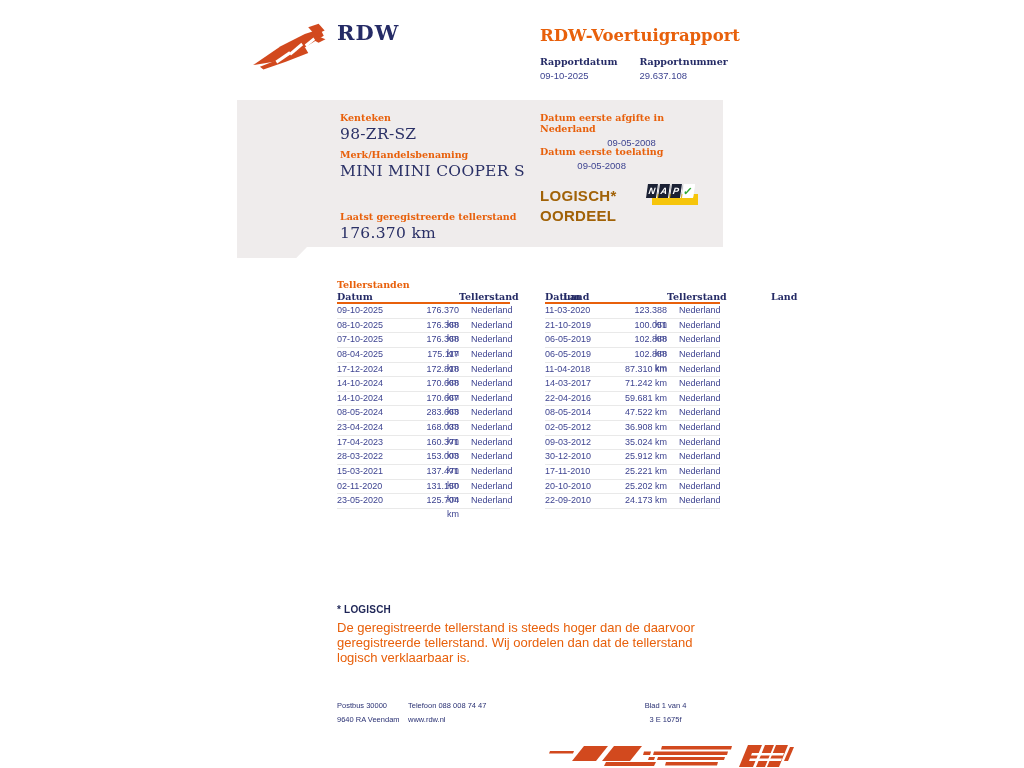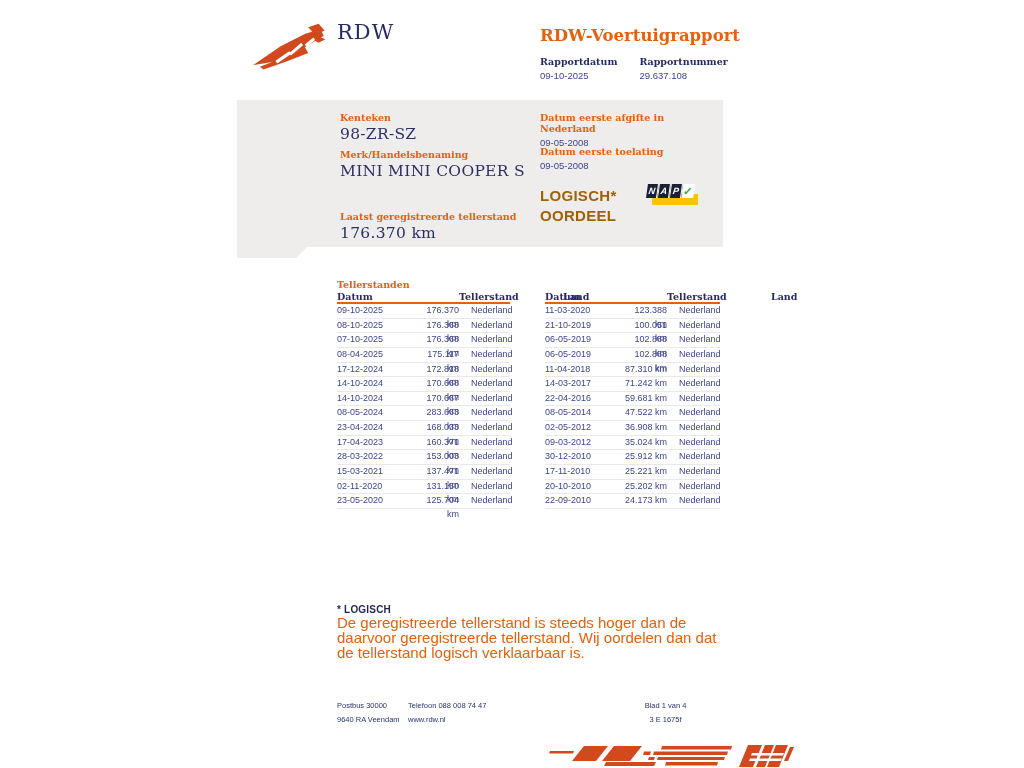--- a/index.html
+++ b/index.html
@@ -15,21 +15,21 @@
   *{margin:0;padding:0;box-sizing:border-box;}
   html,body{background:#fff;}
   .page{
     position:relative;width:1024px;height:768px;background:#fff;overflow:hidden;
     font-family:"Liberation Sans",sans-serif;color:var(--navy-body);
   }
   
   .logo-icon{position:absolute;left:250px;top:22px;}
   .wordmark{
     position:absolute;left:337px;top:20px;
-    font-family:"DejaVu Serif",serif;font-weight:normal;font-size:21px;
+    font-family:"DejaVu Serif",serif;font-weight:bold;font-size:21px;
     color:var(--navy);letter-spacing:1px;
   }
   .report-title{
     position:absolute;left:540px;top:26px;
     font-family:"DejaVu Serif",serif;font-weight:bold;font-size:16.5px;
     color:var(--orange);
   }
   .report-meta{position:absolute;left:540px;top:56px;display:flex;gap:22px;}
   .meta-label{
     font-family:"DejaVu Serif",serif;font-weight:bold;font-size:9.5px;color:var(--navy);
@@ -43,21 +43,21 @@
   }
   .fld{position:absolute;}
   .fld-label{
     font-family:"DejaVu Serif",serif;font-weight:bold;font-size:9.5px;
     color:var(--orange);
   }
   .fld-big{
     font-family:"DejaVu Serif",serif;font-size:15.5px;color:#2A3066;
     margin-top:2px;letter-spacing:.3px;
   }
-  .fld-small{font-size:9.5px;color:var(--navy-body);margin-top:3px;}
+  .fld-small{font-size:9.5px;color:var(--navy-body);margin-top:3px;text-align:center;}
   .oordeel{
     position:absolute;left:303px;top:86px;
     font-weight:bold;font-size:15px;line-height:20px;color:#a16207;
     letter-spacing:.3px;
   }
   
   .nap{position:absolute;left:410px;top:84px;width:52px;height:23px;}
   .nap-bar{position:absolute;left:5px;top:10px;width:46px;height:11px;background:var(--yellow);}
   .nap-tile{
     position:absolute;top:0;width:11px;height:14px;background:#1B2134;color:#fff;
@@ -83,21 +83,21 @@
   .thead .h-land{text-align:center;}
   .trow{
     display:grid;grid-template-columns:76px 58px 1fr;height:14.65px;line-height:13.6px;
     font-size:9px;color:var(--navy-body);border-bottom:1px solid var(--sep);
   }
   .c-ts{text-align:right;padding-right:12px;}
   .c-land{text-align:right;}
   
   .footnote{position:absolute;left:337px;top:604px;width:394px;}
   .footnote-heading{font-weight:bold;font-size:10px;color:#1E2556;letter-spacing:.2px;}
-  .footnote-text{font-size:15px;line-height:15px;color:var(--orange);}
+  .footnote-text{margin-top:5px;font-size:13px;line-height:15px;color:var(--orange);}
   
   .footer{position:absolute;left:0;top:699px;width:1024px;height:30px;
     font-size:7.5px;color:#2B3274;}
   .footer .line{height:14px;line-height:14px;}
   .f-col1{position:absolute;left:337px;top:0;}
   .f-col2{position:absolute;left:408px;top:0;}
   .f-col3{position:absolute;left:600px;top:0;width:131px;text-align:center;}
   
   .pattern{position:absolute;left:548px;top:744px;}
 </style>

